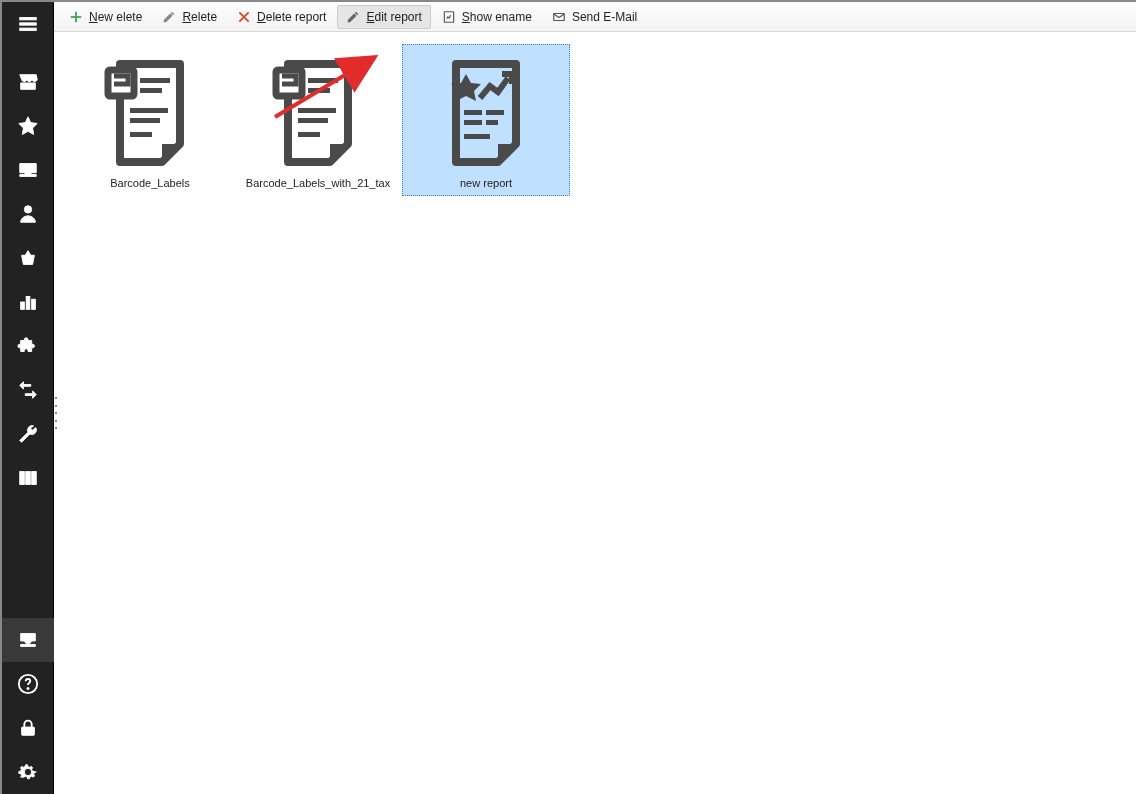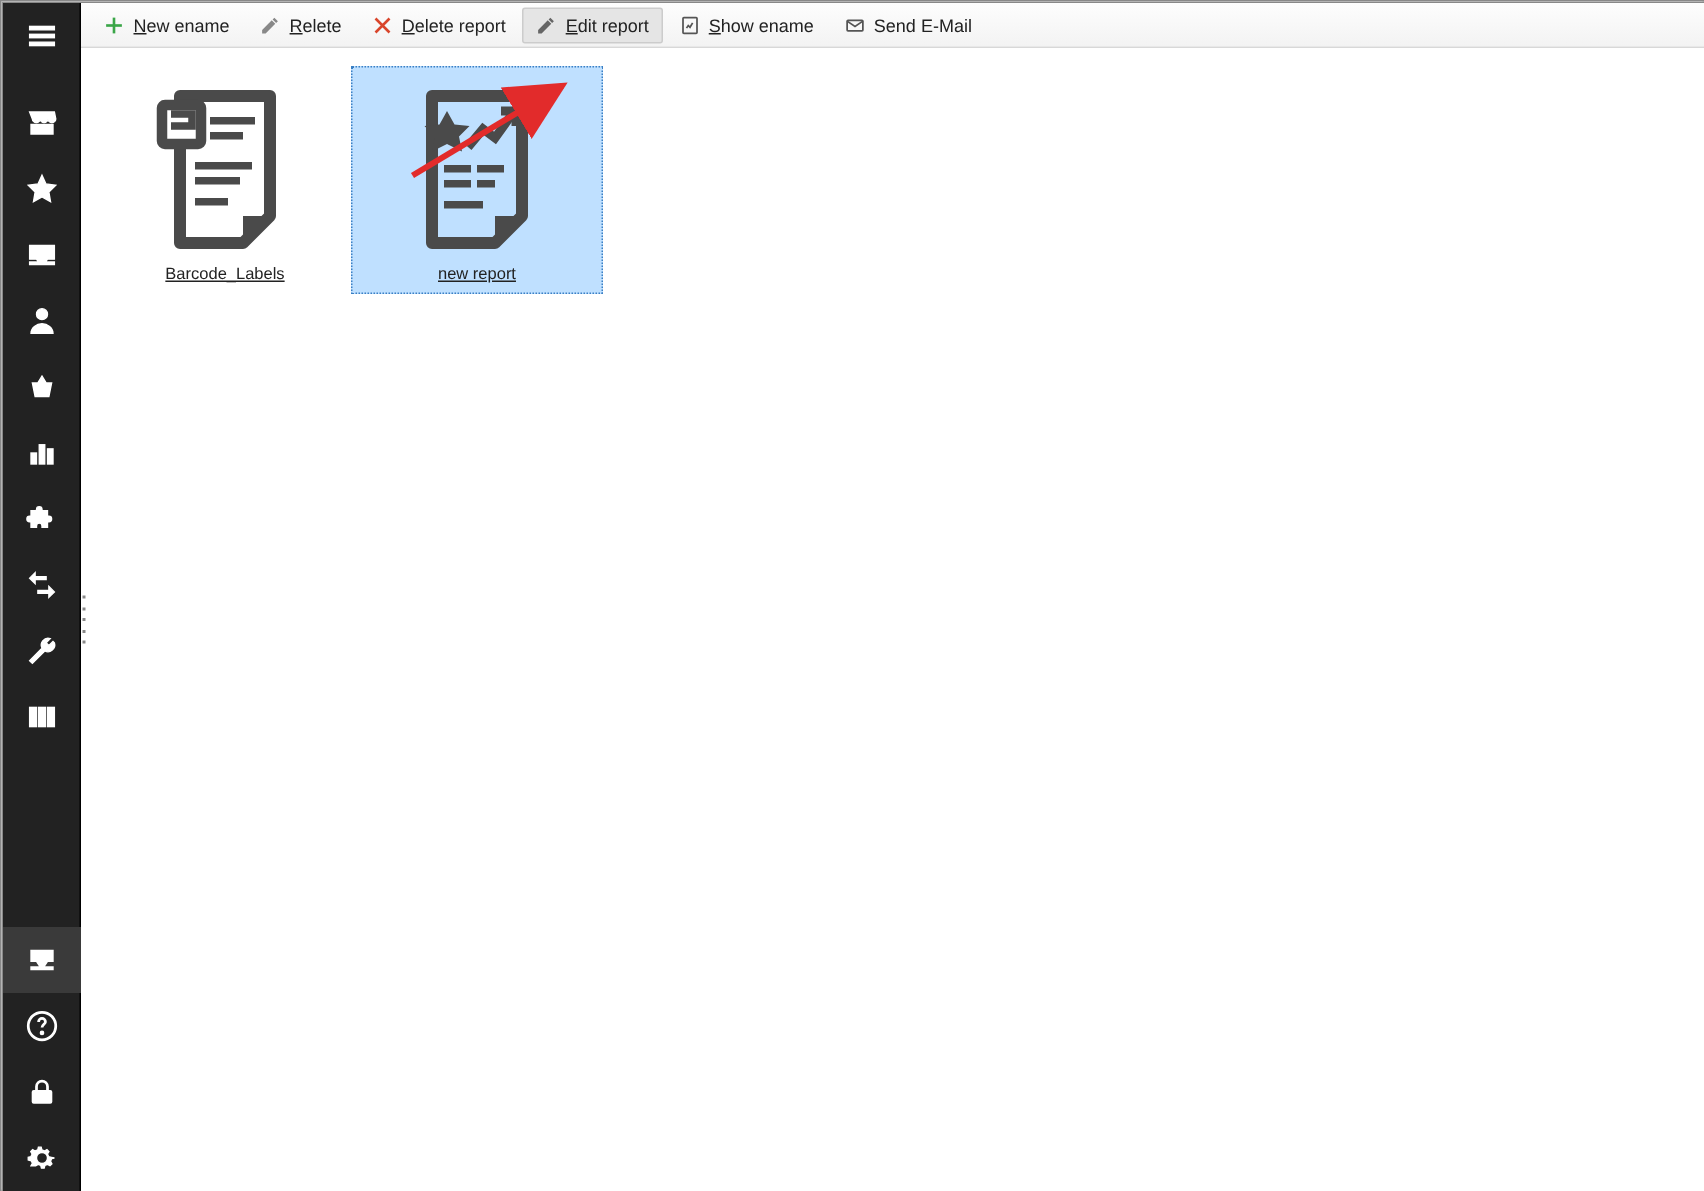--- a/index.html
+++ b/index.html
@@ -104,21 +104,20 @@
     display:flex; align-items:center; justify-content:center;
   }
   .item .label {
     margin-top: 6px;
     font-size: 11px;
     text-align: center;
     white-space: nowrap;
     overflow: hidden;
     text-overflow: ellipsis;
     max-width: 160px;
-    text-decoration: underline;
   }
 
   
   .arrow {
     position: absolute;
     left: 216px; top: 20px;
     width: 120px; height: 70px;
     pointer-events: none;
   }
 </style>
@@ -329,21 +328,21 @@
         </svg>
       </div>
   </div>
 
   <div class="main">
     <div class="toolbar">
       <div class="tbtn">
         <svg style="fill:#3aa648">
             <use href="#i-plus"></use>
           </svg>
-        <span><span class="ul">N</span><span>ew ename</span></span>
+        <span><span class="ul">N</span><span>ew elete</span></span>
       </div>
       <div class="tbtn">
         <svg style="fill:#888">
             <use href="#i-pencil"></use>
           </svg>
         <span><span class="ul">R</span><span>elete</span></span>
       </div>
       <div class="tbtn">
         <svg style="color:#d9452b">
             <use href="#i-x"></use>
@@ -380,20 +379,28 @@
       </div>
 
       <div class="items">
         <div class="item">
           <div class="icon-holder">
               <svg width="100" height="110">
                 <use href="#i-doc"></use>
               </svg>
             </div>
           <div class="label">Barcode_Labels</div>
+        </div>
+        <div class="item">
+          <div class="icon-holder">
+              <svg width="100" height="110">
+                <use href="#i-doc"></use>
+              </svg>
+            </div>
+          <div class="label">Barcode_Labels_with_21_tax</div>
         </div>
         <div class="item selected">
           <div class="icon-holder">
               <svg width="100" height="110">
                 <use href="#i-docchart"></use>
               </svg>
             </div>
           <div class="label">new report</div>
         </div>
       </div>

